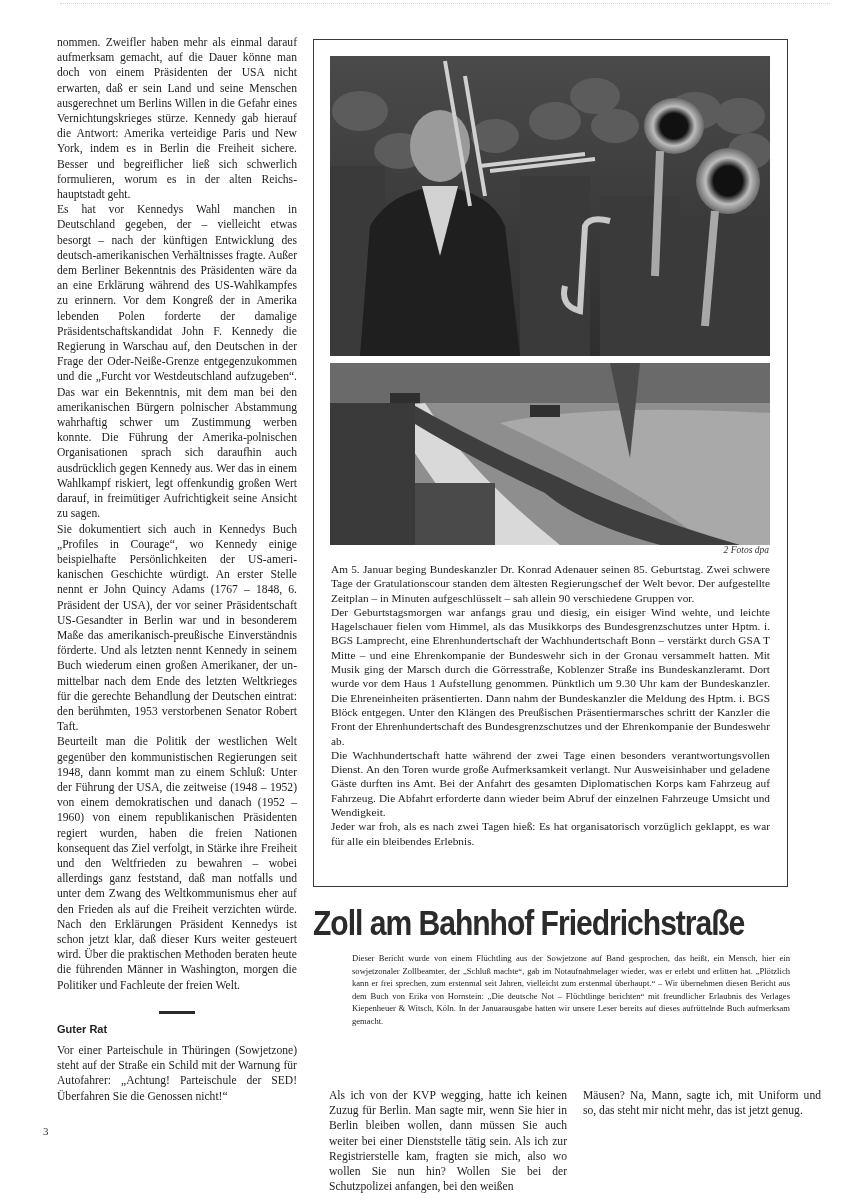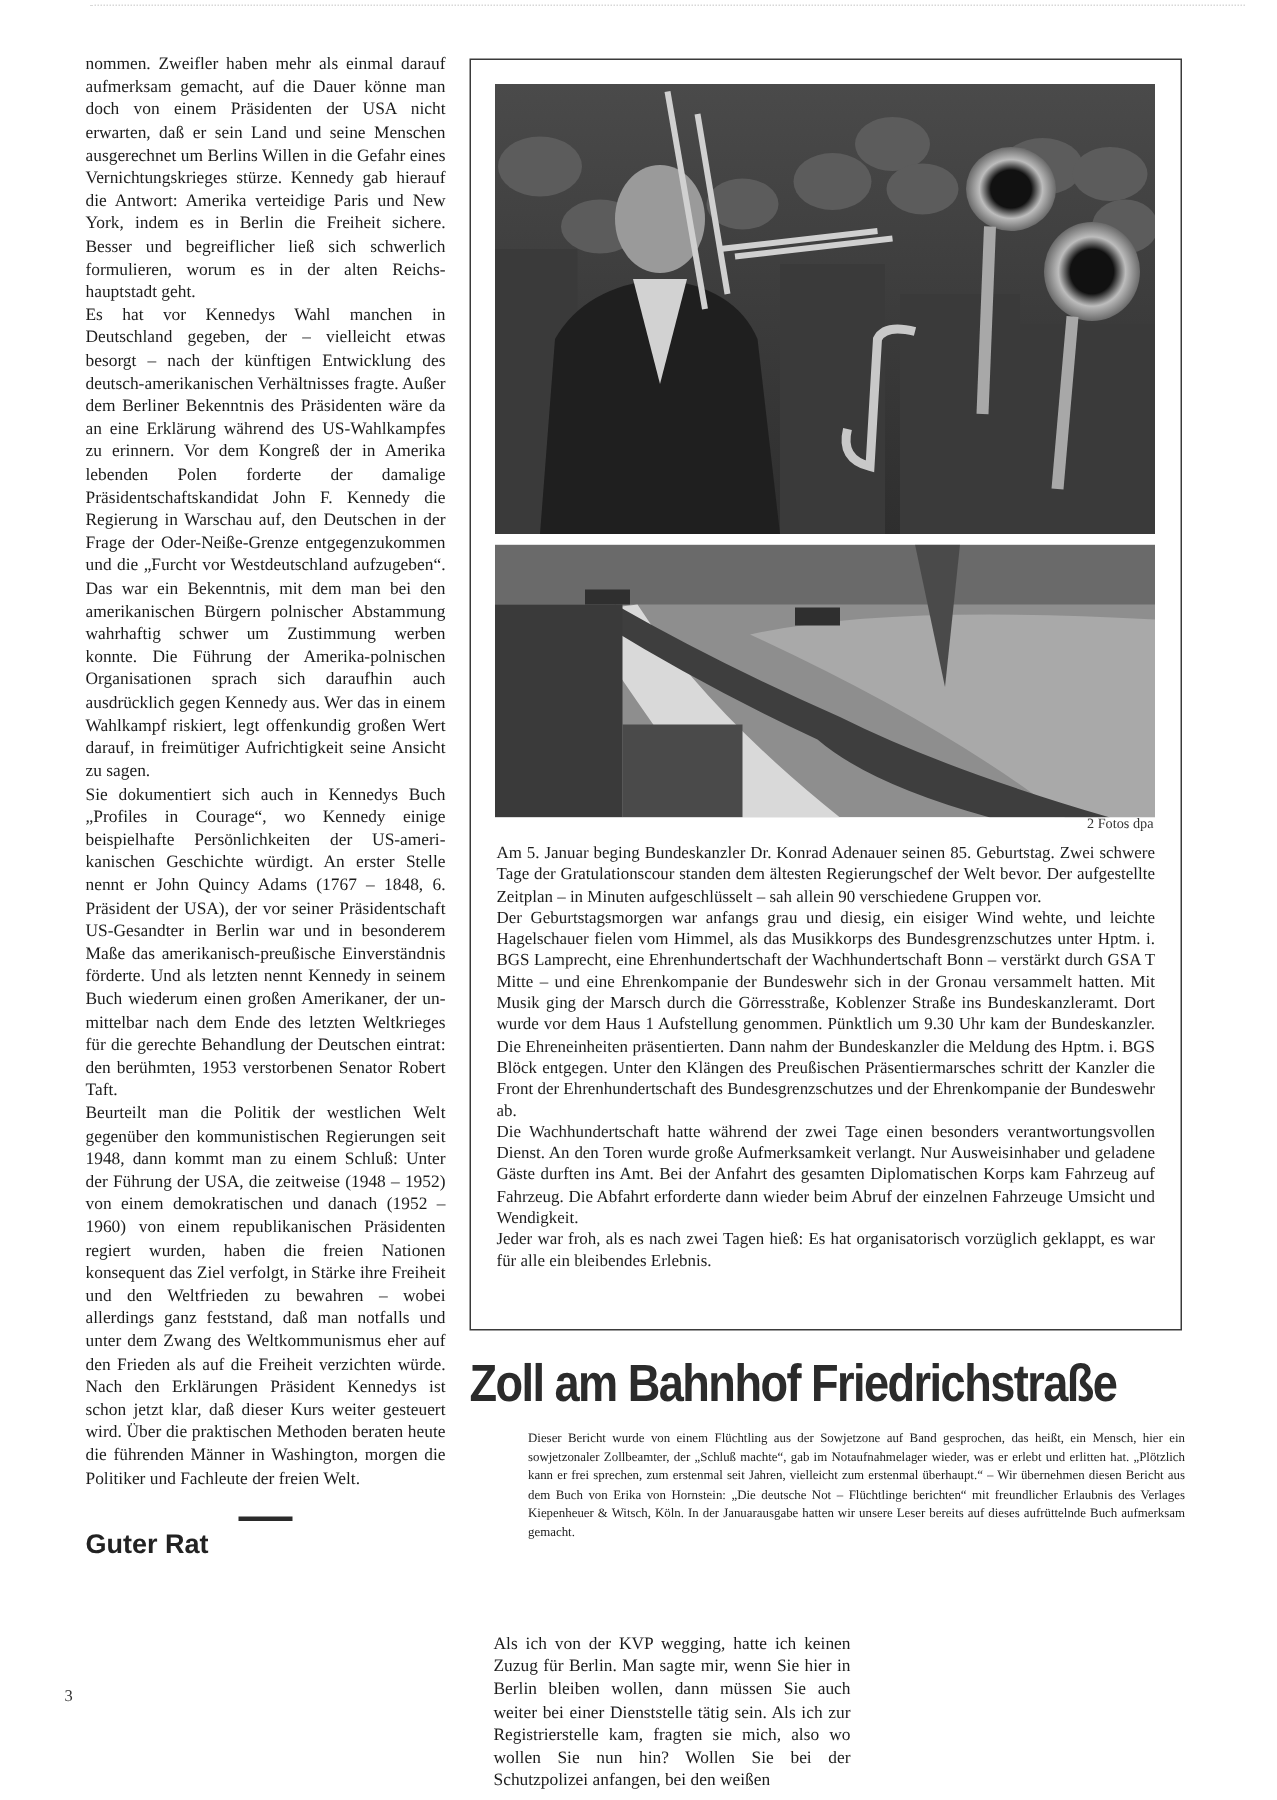--- a/index.html
+++ b/index.html
@@ -10,37 +10,37 @@
   .col-left {
     position: absolute; left: 57px; top: 35px; width: 240px;
     font-size: 11.6px; line-height: 15.2px; text-align: justify; hyphens: manual;
   }
   .col-left p { margin: 0; text-indent: 0; }
   .divider {
     width: 36px; height: 3px; background: #2a2a2a; margin: 18px auto 8px auto;
   }
   .subhead {
     font-family: "Liberation Sans", "DejaVu Sans", sans-serif; font-weight: bold;
-    font-size: 18px; margin: 0 0 6px 0; color: #222;
+    font-size: 11px; margin: 0 0 6px 0; color: #222;
   }
   .page-num {
     position: absolute; left: 43px; top: 1125px; font-size: 11px; color: #333;
   }
   .photo-box {
     position: absolute; left: 313px; top: 39px; width: 475px; height: 848px;
     border: 1.5px solid #3a3a3a; box-sizing: border-box;
   }
   .photo {
     position: absolute; left: 330px; width: 440px; overflow: hidden;
   }
   .photo1 { top: 56px; height: 300px; }
   .photo2 { top: 363px; height: 182px; }
   .photo svg { display: block; width: 100%; height: 100%; }
   .credit {
-    position: absolute; right: 82px; top: 545px; font-size: 9.5px; color: #333;
+    position: absolute; right: 82px; top: 545px; font-style: italic; font-size: 9.5px; color: #333;
   }
   .caption {
     position: absolute; left: 331px; top: 562px; width: 439px;
     font-size: 11.3px; line-height: 14.3px; text-align: justify;
   }
   .caption p { margin: 0; }
   .headline {
     position: absolute; left: 313px; top: 903px;
     font-family: "Liberation Sans", "DejaVu Sans", sans-serif; font-weight: bold;
     font-size: 35px; letter-spacing: -1.2px; color: #2b2b2b;
@@ -67,20 +67,21 @@
 
 <div class="scan-noise"></div>
 
 <div class="col-left">
   <p>nommen. Zweifler haben mehr als einmal darauf aufmerksam gemacht, auf die Dauer könne man doch von einem Präsidenten der USA nicht erwarten, daß er sein Land und seine Menschen ausgerechnet um Berlins Willen in die Gefahr eines Vernichtungs­krieges stürze. Kennedy gab hierauf die Ant­wort: Amerika verteidige Paris und New York, indem es in Berlin die Freiheit sichere. Besser und begreiflicher ließ sich schwerlich formulieren, worum es in der alten Reichs­hauptstadt geht.</p>
   <p>Es hat vor Kennedys Wahl manchen in Deutschland gegeben, der – vielleicht etwas besorgt – nach der künftigen Entwicklung des deutsch-amerikanischen Verhältnisses fragte. Außer dem Berliner Bekenntnis des Präsidenten wäre da an eine Erklärung wäh­rend des US-Wahlkampfes zu erinnern. Vor dem Kongreß der in Amerika lebenden Polen forderte der damalige Präsidentschaftskandi­dat John F. Kennedy die Regierung in War­schau auf, den Deutschen in der Frage der Oder-Neiße-Grenze entgegenzukommen und die „Furcht vor Westdeutschland aufzugeben“. Das war ein Bekenntnis, mit dem man bei den amerikanischen Bürgern polnischer Ab­stammung wahrhaftig schwer um Zustim­mung werben konnte. Die Führung der Amerika-polnischen Organisationen sprach sich daraufhin auch ausdrücklich gegen Ken­nedy aus. Wer das in einem Wahlkampf riskiert, legt offenkundig großen Wert darauf, in freimütiger Aufrichtigkeit seine Ansicht zu sagen.</p>
   <p>Sie dokumentiert sich auch in Kennedys Buch „Profiles in Courage“, wo Kennedy einige beispielhafte Persönlichkeiten der US-ameri­kanischen Geschichte würdigt. An erster Stelle nennt er John Quincy Adams (1767 – 1848, 6. Präsident der USA), der vor seiner Präsi­dentschaft US-Gesandter in Berlin war und in besonderem Maße das amerikanisch-preu­ßische Einverständnis förderte. Und als letzten nennt Kennedy in seinem Buch wiederum einen großen Amerikaner, der un­mittelbar nach dem Ende des letzten Welt­krieges für die gerechte Behandlung der Deutschen eintrat: den berühmten, 1953 ver­storbenen Senator Robert Taft.</p>
   <p>Beurteilt man die Politik der westlichen Welt gegenüber den kommunistischen Regierungen seit 1948, dann kommt man zu einem Schluß: Unter der Führung der USA, die zeitweise (1948 – 1952) von einem demokratischen und danach (1952 – 1960) von einem republika­nischen Präsidenten regiert wurden, haben die freien Nationen konsequent das Ziel verfolgt, in Stärke ihre Freiheit und den Weltfrieden zu bewahren – wobei allerdings ganz fest­stand, daß man notfalls und unter dem Zwang des Weltkommunismus eher auf den Frieden als auf die Freiheit verzichten würde. Nach den Erklärungen Präsident Kennedys ist schon jetzt klar, daß dieser Kurs weiter gesteuert wird. Über die praktischen Methoden beraten heute die führenden Männer in Washington, morgen die Politiker und Fach­leute der freien Welt.</p>
   <div class="divider"></div>
   <div class="subhead">Guter Rat</div>
+  <p>Vor einer Parteischule in Thüringen (Sowjet­zone) steht auf der Straße ein Schild mit der Warnung für Autofahrer: „Achtung! Partei­schule der SED! Überfahren Sie die Genossen nicht!“</p>
 </div>
 <div class="page-num">3</div>
 
 <div class="photo-box"></div>
 
 <div class="photo photo1" title="Adenauer vor Musikkorps mit Blechblasinstrumenten">
   <svg viewBox="0 0 440 300" preserveAspectRatio="none">
     <defs>
       <linearGradient id="bg1" x1="0" y1="0" x2="0" y2="1">
         <stop offset="0" stop-color="#4a4a4a"></stop>
@@ -161,13 +162,14 @@
   <p>Jeder war froh, als es nach zwei Tagen hieß: Es hat organisatorisch vorzüglich geklappt, es war für alle ein bleibendes Erlebnis.</p>
 </div>
 
 <div class="headline">Zoll am Bahnhof Friedrichstraße</div>
 <div class="intro">Dieser Bericht wurde von einem Flüchtling aus der Sowjetzone auf Band gesprochen, das heißt, ein Mensch, hier ein sowjetzonaler Zollbeamter, der „Schluß machte“, gab im Notaufnahmelager wieder, was er erlebt und erlitten hat. „Plötzlich kann er frei sprechen, zum erstenmal seit Jahren, vielleicht zum erstenmal überhaupt.“ – Wir übernehmen diesen Bericht aus dem Buch von Erika von Hornstein: „Die deutsche Not – Flüchtlinge berichten“ mit freundlicher Erlaubnis des Verlages Kiepenheuer &amp; Witsch, Köln. In der Januarausgabe hatten wir unsere Leser bereits auf dieses aufrüttelnde Buch aufmerksam gemacht.</div>
 
 <div class="body-col c1">
   <p>Als ich von der KVP wegging, hatte ich keinen Zuzug für Berlin. Man sagte mir, wenn Sie hier in Berlin bleiben wollen, dann müssen Sie auch weiter bei einer Dienststelle tätig sein. Als ich zur Registrierstelle kam, fragten sie mich, also wo wollen Sie nun hin? Wollen Sie bei der Schutzpolizei anfangen, bei den weißen</p>
 </div>
 <div class="body-col c2">
+  <p>Mäusen? Na, Mann, sagte ich, mit Uniform und so, das steht mir nicht mehr, das ist jetzt genug.</p>
 </div>
 
 </body></html>

